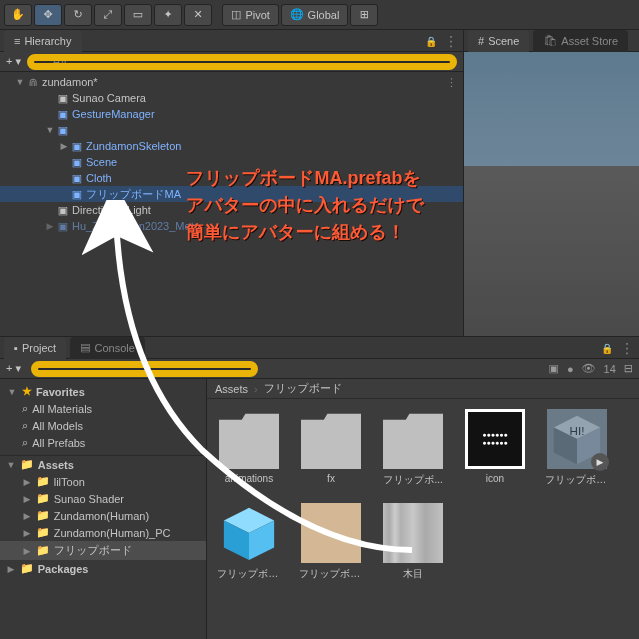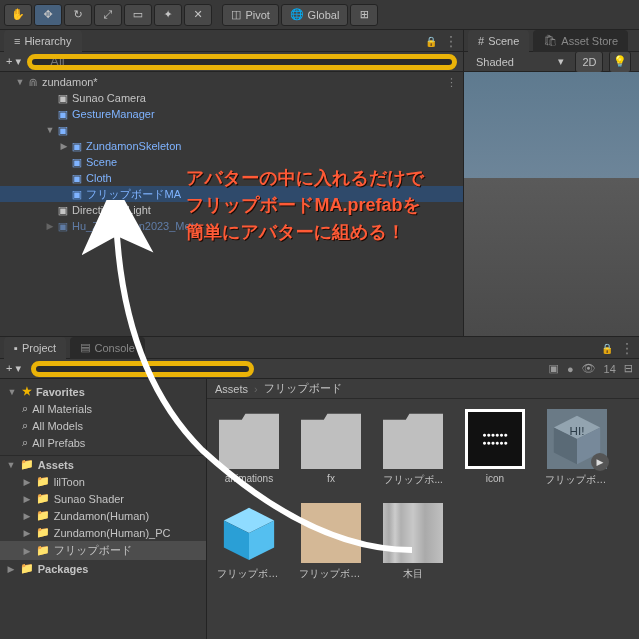--- a/index.html
+++ b/index.html
@@ -21,21 +21,21 @@
 .panel-tabs { height: 22px; background: #383838; display: flex; align-items: center; border-bottom: 1px solid #232323; position: relative; }
 .tab { height: 22px; padding: 0 10px; display: flex; align-items: center; gap: 4px; background: #2a2a2a; border-top-left-radius: 4px; border-top-right-radius: 4px; margin-left: 4px; color: #c4c4c4; }
 .tab.active { background: #3c3c3c; }
 .tab.inactive { background: #2a2a2a; color: #888; }
 .tabs-right { position: absolute; right: 4px; display: flex; gap: 6px; align-items: center; color: #888; }
 .dots { font-size: 14px; letter-spacing: 1px; }
 
 
 .panel-toolbar { height: 20px; background: #3c3c3c; display: flex; align-items: center; padding: 0 6px; gap: 6px; border-bottom: 1px solid #232323; }
 .plus-btn { display: flex; align-items: center; color: #c4c4c4; cursor: pointer; }
-.search-field { flex: 1; height: 16px; background: #2a2a2a; border: 5px solid #eab308; border-radius: 8px; padding: 0 18px; color: #888; position: relative; }
+.search-field { flex: 1; height: 16px; background: #2a2a2a; border: 7px solid #eab308; border-radius: 8px; padding: 0 18px; color: #888; position: relative; }
 .search-wrap { flex: 1; position: relative; display: flex; align-items: center; }
 .search-icon { position: absolute; left: 5px; color: #888; font-size: 10px; }
 
 
 .tree { flex: 1; background: #383838; padding-top: 2px; position: relative; }
 .tree-row { height: 16px; display: flex; align-items: center; padding-left: 4px; position: relative; }
 .tree-row.selected { background: #2f4a6b; }
 .tree-row.prefab-blue { color: #7fb3ff; }
 .tree-row.normal { color: #c4c4c4; }
 .tree-arrow { width: 12px; text-align: center; color: #888; font-size: 9px; }
@@ -216,32 +216,20 @@
     <div class="panel-tabs">
       <div class="tab active">
           <span>#</span>
           <span>Scene</span>
         </div>
       <div class="tab inactive">
           <span>🛍</span>
           <span>Asset Store</span>
         </div>
     </div>
-    <div class="scene-toolbar">
-      <div class="scene-dropdown">
-          <span>Shaded</span>
-          <span style="margin-left:40px">▾</span>
-        </div>
-      <div class="tool-btn" style="width:28px">
-          <span>2D</span>
-        </div>
-      <div class="tool-btn" style="width:22px">
-          <span>💡</span>
-        </div>
-    </div>
     <div class="scene-view"></div>
   </div>
 </div>
 
 <div class="bottom">
   <div class="panel-tabs">
     <div class="tab active">
         <span>▪</span>
         <span>Project</span>
       </div>
@@ -387,22 +375,22 @@
           <div class="grid-item">
             <div class="thumb wood"></div>
             <div class="grid-label">木目</div>
           </div>
         </div>
     </div>
   </div>
 </div>
 
 <div class="annotation">
+  <div>フリップボードMA.prefabを</div>
   <div>アバターの中に入れるだけで</div>
-  <div>フリップボードMA.prefabを</div>
   <div>簡単にアバターに組める！</div>
 </div>
 
 <svg class="arrow-svg" width="380" height="380">
   <defs>
     <marker id="ah" markerWidth="14" markerHeight="14" refX="6" refY="6" orient="auto">
       <path d="M0,0 L12,6 L0,12 L3,6 Z" fill="#ffffff"></path>
     </marker>
   </defs>
   <path d="M 330 350 Q 230 350 120 250 Q 40 170 34 18" stroke="#ffffff" stroke-width="6" fill="none" marker-end="url(#ah)"></path>

